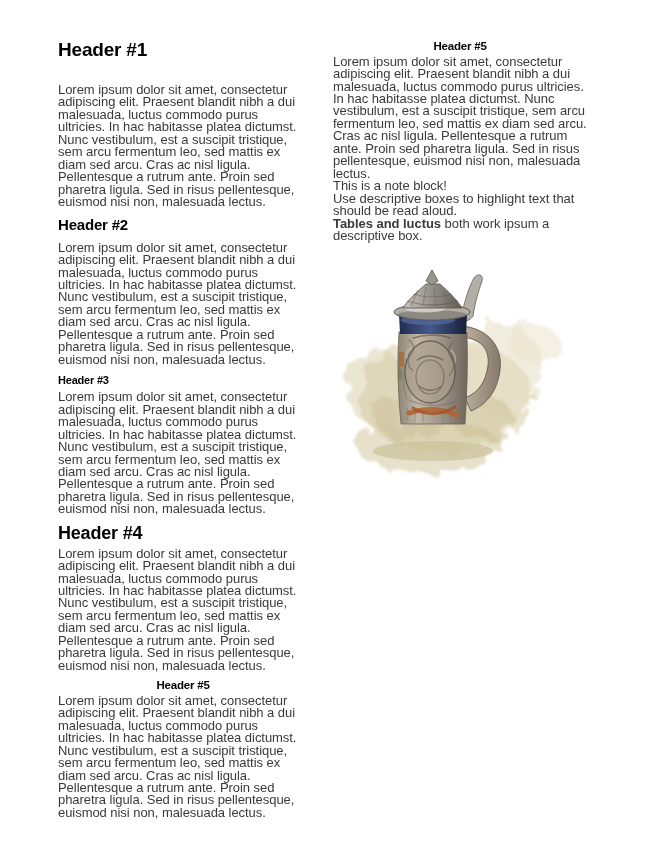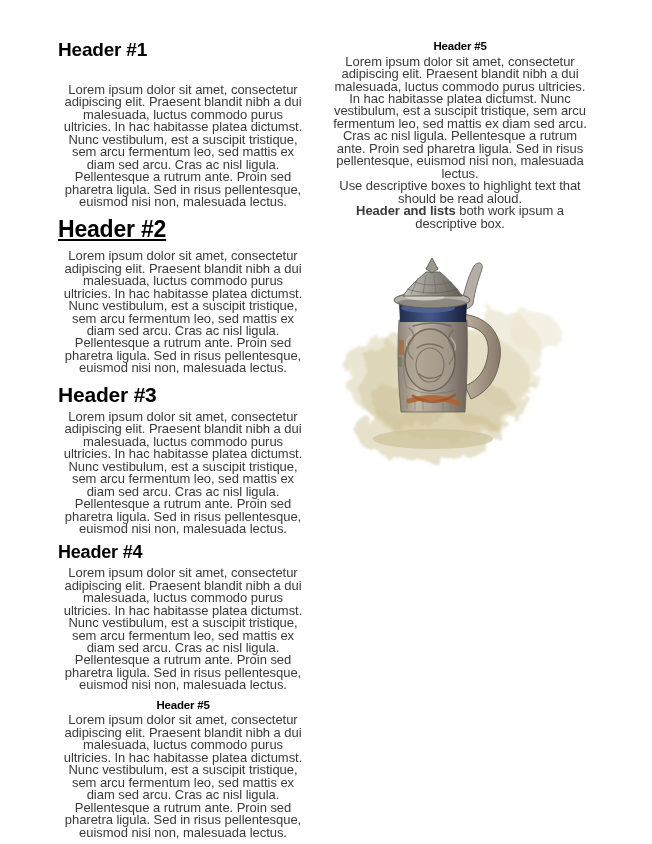--- a/index.html
+++ b/index.html
@@ -8,26 +8,25 @@
     font-family:"Liberation Sans","DejaVu Sans",sans-serif;
     -webkit-font-smoothing:antialiased;
   }
   .page{display:flex;padding:40px 0 0 58px;gap:25px;box-sizing:border-box;}
   .col{display:block;}
   .col-left{width:250px;}
   .col-right{width:254px;}
   p.body{
     margin:0;font-size:13px;line-height:12.45px;color:#3a3a3a;
     letter-spacing:-0.05px;
-    text-align:center;
   }
   h1,h2,h3,h4,h5{color:#000;font-weight:bold;letter-spacing:-0.2px;}
   h1{font-size:19px;line-height:1.05;margin:0 0 24px 0;}
-  h2{font-size:23px;line-height:1.08;margin:9px 0 8px 0;text-decoration:underline;}
-  h3{font-size:21px;line-height:1.1;margin:8px 0 5px 0;}
+  h2{font-size:15px;line-height:1.08;margin:9px 0 8px 0;}
+  h3{font-size:11px;line-height:1.1;margin:8px 0 5px 0;}
   h4{font-size:18px;line-height:1.1;margin:8px 0 4px 0;}
   h5{font-size:11.5px;line-height:1.1;margin:7px 0 3px 0;text-align:center;}
   .col-right h5.first{margin-top:0;}
   .bold-lead{font-weight:bold;color:#3a3a3a;}
   .illustration{margin-top:26px;width:254px;height:218px;}
   svg{display:block;}
 </style>
 </head>
 <body>
 
@@ -47,23 +46,24 @@
     <p class="body">Lorem ipsum dolor sit amet, consectetur adipiscing elit. Praesent blandit nibh a dui malesuada, luctus commodo purus ultricies. In hac habitasse platea dictumst. Nunc vestibulum, est a suscipit tristique, sem arcu fermentum leo, sed mattis ex diam sed arcu. Cras ac nisl ligula. Pellentesque a rutrum ante. Proin sed pharetra ligula. Sed in risus pellentesque, euismod nisi non, malesuada lectus.</p>
 
     <h5>Header #5</h5>
     <p class="body">Lorem ipsum dolor sit amet, consectetur adipiscing elit. Praesent blandit nibh a dui malesuada, luctus commodo purus ultricies. In hac habitasse platea dictumst. Nunc vestibulum, est a suscipit tristique, sem arcu fermentum leo, sed mattis ex diam sed arcu. Cras ac nisl ligula. Pellentesque a rutrum ante. Proin sed pharetra ligula. Sed in risus pellentesque, euismod nisi non, malesuada lectus.</p>
   </div>
 
   <div class="col col-right">
     <h5 class="first">Header #5</h5>
     <p class="body">Lorem ipsum dolor sit amet, consectetur adipiscing elit. Praesent blandit nibh a dui malesuada, luctus commodo purus ultricies. In hac habitasse platea dictumst. Nunc vestibulum, est a suscipit tristique, sem arcu fermentum leo, sed mattis ex diam sed arcu. Cras ac nisl ligula. Pellentesque a rutrum ante. Proin sed pharetra ligula. Sed in risus pellentesque, euismod nisi non, malesuada lectus.</p>
 
+    <p class="body">This is a note block!</p>
 
     <p class="body">Use descriptive boxes to highlight text that should be read aloud.</p>
-    <p class="body"><span class="bold-lead">Header and lists</span><span> both work ipsum a descriptive box.</span></p>
+    <p class="body"><span class="bold-lead">Tables and luctus</span><span> both work ipsum a descriptive box.</span></p>
 
     <div class="illustration">
       <svg width="254" height="218" viewBox="0 0 254 218" xmlns="http://www.w3.org/2000/svg">
         <defs>
           <filter id="wc" x="-20%" y="-20%" width="140%" height="140%">
             <feTurbulence type="fractalNoise" baseFrequency="0.055" numOctaves="3" result="n"></feTurbulence>
             <feDisplacementMap in="SourceGraphic" in2="n" scale="22"></feDisplacementMap>
             <feGaussianBlur stdDeviation="1.2"></feGaussianBlur>
           </filter>
           <linearGradient id="bodyGrad" x1="0" y1="0" x2="1" y2="0">

